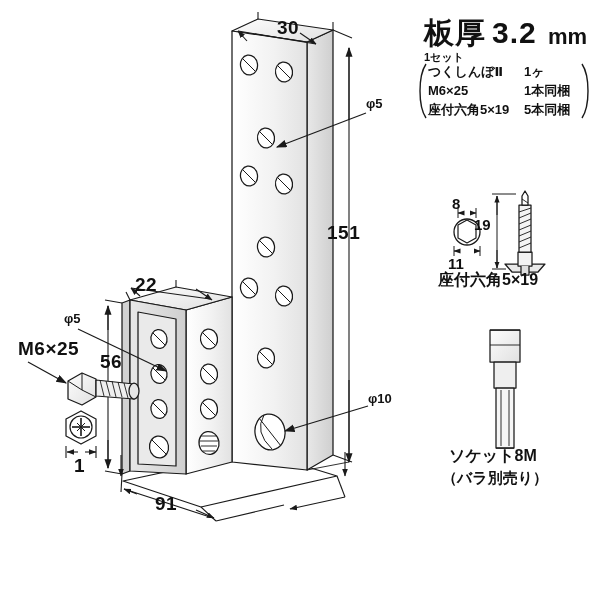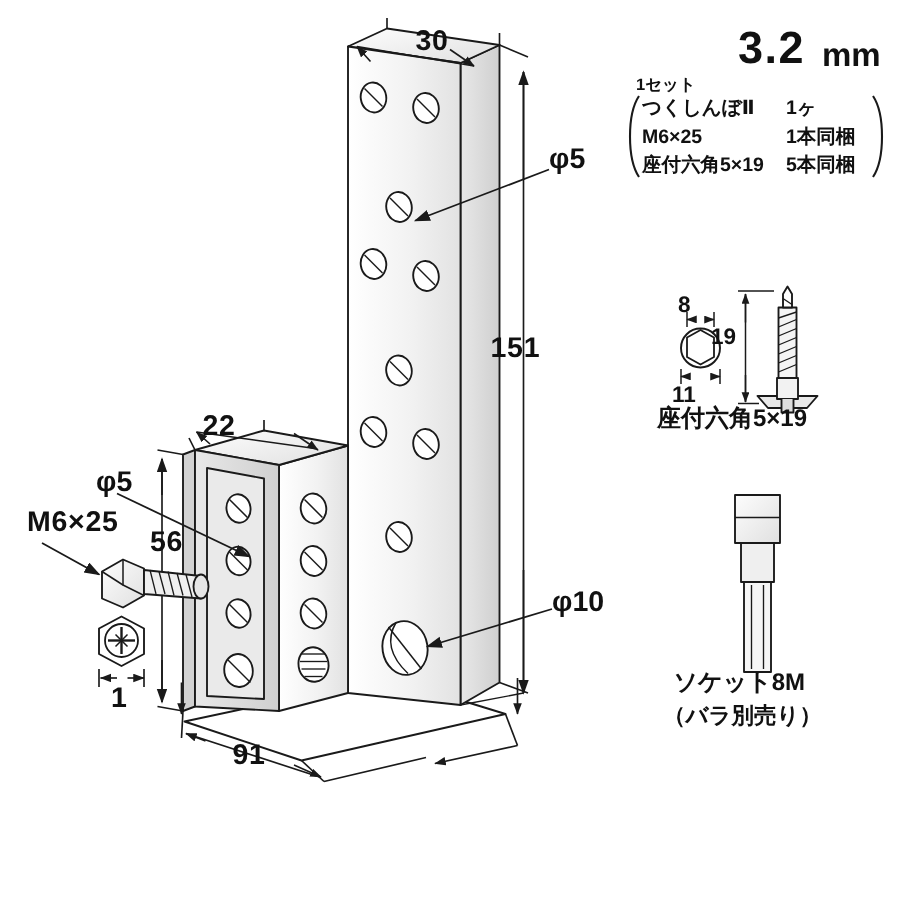--- a/index.html
+++ b/index.html
@@ -12,27 +12,28 @@
   svg{display:block;}
   .txt{position:absolute;white-space:nowrap;line-height:1;color:#111;}
   .dim{font-size:19px;font-weight:700;letter-spacing:0.5px;}
   .dimsm{font-size:15px;font-weight:700;}
   .title{font-size:30px;font-weight:700;letter-spacing:1px;}
   .unit{font-size:22px;font-weight:700;}
   .setlbl{font-size:11px;font-weight:700;}
   .speclbl{font-size:13px;font-weight:700;}
   .partlbl{font-size:16px;font-weight:700;}
   .partlbl2{font-size:15px;font-weight:700;}
-  .phi{font-size:19px;font-weight:700;}
+  .phi{font-size:13px;font-weight:700;}
 </style>
 </head>
 <body>
 
 <div id="stage">
 
+  <div class="txt title" style="left:424px;top:18px;">板厚</div>
   <div class="txt title" style="left:492px;top:18px;">3.2</div>
   <div class="txt unit" style="left:548px;top:26px;">mm</div>
   <div class="txt setlbl" style="left:424px;top:52px;">1セット</div>
 
   <svg class="abs" style="left:414px;top:62px;" width="180" height="58">
     <path d="M12 2 C4 14, 4 44, 12 56" fill="none" stroke="#1a1a1a" stroke-width="1.4"></path>
     <path d="M168 2 C176 14, 176 44, 168 56" fill="none" stroke="#1a1a1a" stroke-width="1.4"></path>
   </svg>
   <div class="txt speclbl" style="left:428px;top:65px;">つくしんぼⅡ</div>
   <div class="txt speclbl" style="left:524px;top:65px;">1ヶ</div>

